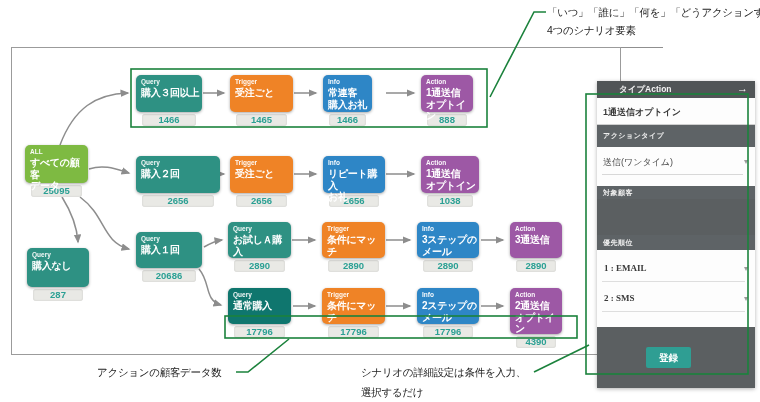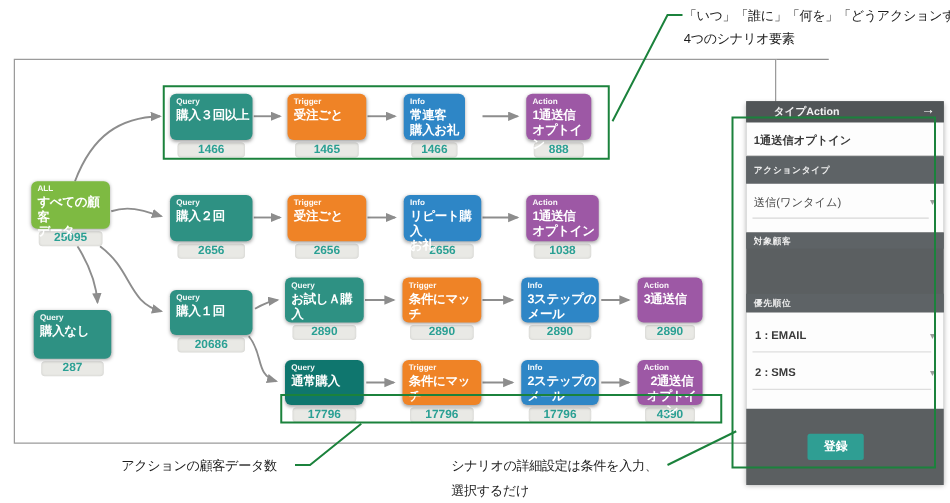--- a/index.html
+++ b/index.html
@@ -33,21 +33,21 @@
   .sb-field2 .val{position:absolute;left:6px;top:9px;font-size:9px;color:#4a4a4a;}
   .sb-field2 .uline{position:absolute;left:5px;right:12px;top:27px;height:1px;background:#d8d8d8;}
   .caret{position:absolute;right:7px;font-size:8px;color:#9a9a9a;}
   .sb-field2 .caret{top:10px;}
   .sb-bar2{top:105px;height:13px;}
   .sb-field3{top:118px;height:36px;}
   .toggle{position:absolute;left:6px;top:13px;width:25px;height:11px;border-radius:6px;background:#4fb1a3;cursor:pointer;}
   .toggle .knob{position:absolute;right:-1px;top:-1px;width:13px;height:13px;border-radius:50%;background:#1e8b7d;}
   .sb-field3 .lbl{position:absolute;left:38px;top:14px;font-size:8px;font-weight:bold;color:#333;}
   .sb-bar3{top:154px;height:15px;}
-  .sb-field4{top:169px;height:77px;}
+  .sb-field4{top:169px;height:77px;font-family:Liberation Serif, serif;}
   .sb-item{position:absolute;left:7px;font-size:9px;font-weight:600;color:#3a3a3a;}
   .sb-uline{position:absolute;left:5px;right:10px;height:1px;background:#dedede;}
   .sb-footer{top:246px;height:61px;}
   .sb-submit{position:absolute;left:49px;top:20px;width:45px;height:21px;background:var(--accent_teal);
              color:#fff;font-size:9.5px;font-weight:bold;text-align:center;line-height:21px;border-radius:2px;cursor:pointer;
              font-family:inherit;border:none;padding:0;}
   svg.callouts{position:absolute;left:0;top:0;z-index:5;pointer-events:none;}
   .callout{fill:none;stroke:var(--callout_green);stroke-width:1.6;}
   .ann{position:absolute;font-size:10.5px;color:#1b1b1b;font-weight:500;letter-spacing:-.3px;z-index:6;white-space:nowrap;}
 </style>
@@ -139,21 +139,21 @@
       <div class="node" style="left: 421px; top: 75px; width: 52px;">
         <div class="node-box" style="height: 37px; background: rgb(157, 88, 165);">
           <div class="node-type">Action</div>
           <div class="node-label">
             <div>1通送信</div>
             <div>オプトイン</div>
           </div>
         </div>
         <div class="node-count">888</div>
       </div>
-      <div class="node" style="left: 136px; top: 156px; width: 66px;">
+      <div class="node" style="left: 136px; top: 156px; width: 84px;">
         <div class="node-box" style="height: 37px; background: rgb(46, 145, 131);">
           <div class="node-type">Query</div>
           <div class="node-label">
             <div>購入２回</div>
           </div>
         </div>
         <div class="node-count">2656</div>
       </div>
       <div class="node" style="left: 230px; top: 156px; width: 63px;">
         <div class="node-box" style="height: 37px; background: rgb(239, 131, 38);">
@@ -252,21 +252,21 @@
         <div class="node-box" style="height: 36px; background: rgb(46, 134, 198);">
           <div class="node-type">Info</div>
           <div class="node-label">
             <div>2ステップの</div>
             <div>メール</div>
           </div>
         </div>
         <div class="node-count">17796</div>
       </div>
       <div class="node" style="left: 510px; top: 288px; width: 52px;">
-        <div class="node-box" style="height: 36px; background: rgb(157, 88, 165); text-align: center;">
+        <div class="node-box" style="height: 46px; background: rgb(157, 88, 165);">
           <div class="node-type">Action</div>
           <div class="node-label">
             <div>2通送信</div>
             <div>オプトイン</div>
           </div>
         </div>
         <div class="node-count">4390</div>
       </div>
     </div>
 

